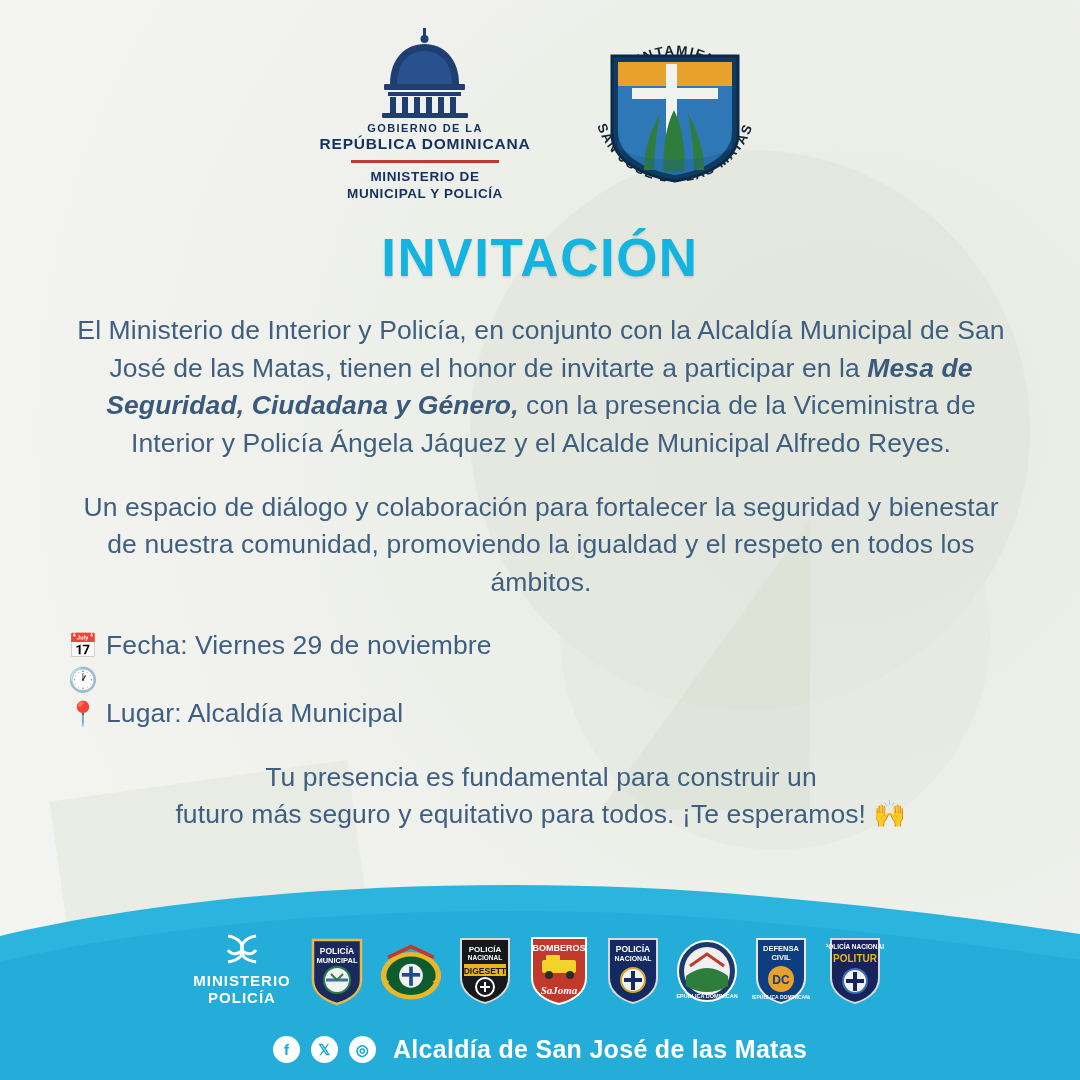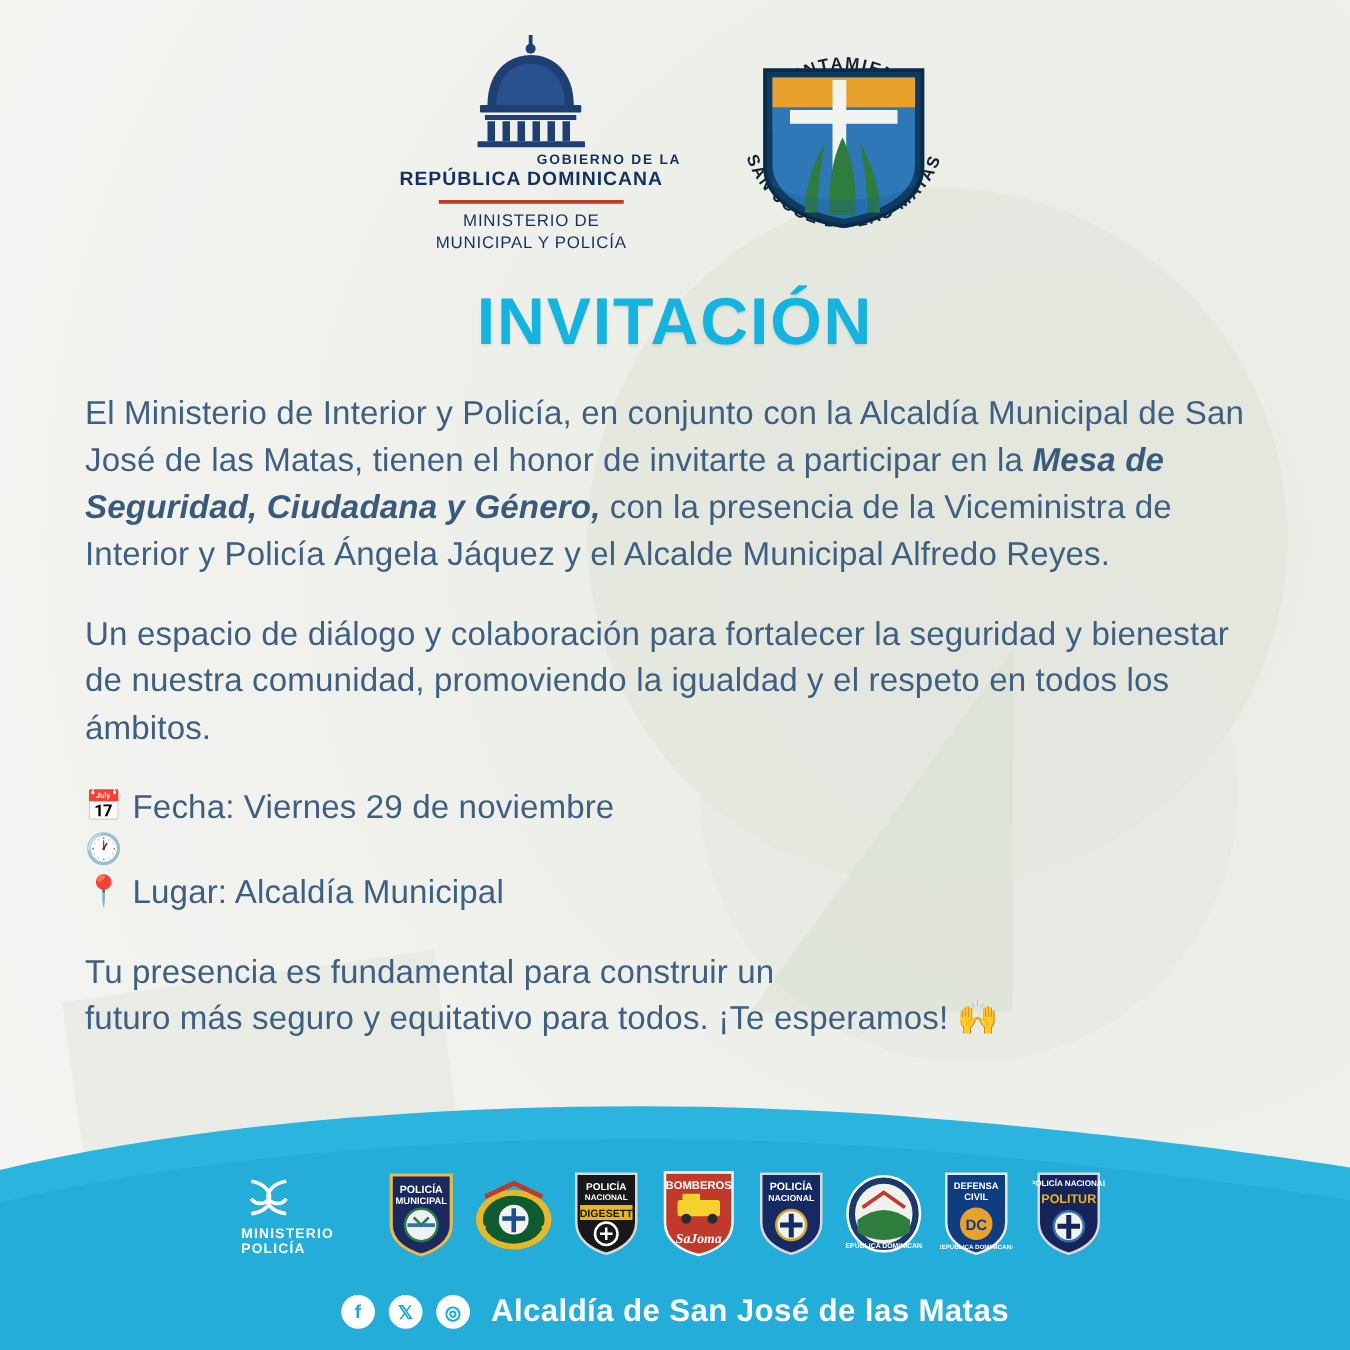--- a/index.html
+++ b/index.html
@@ -70,38 +70,37 @@
     position: relative;
     height: 92px;
   }
   .dome svg { display: block; margin: 0 auto; }
   .gov-l1 {
     font-size: 11px;
     letter-spacing: 1.4px;
     margin-top: 4px;
     font-weight: bold;
     color: #13305e;
-    text-align: right;
   }
   .gov-l2 {
     font-size: 15.5px;
     letter-spacing: 0.8px;
     font-weight: bold;
     color: #13305e;
     margin-top: 1px;
   }
   .gov-rule {
     width: 148px;
     height: 3px;
     background: #c0392b;
     margin: 7px auto 6px;
   }
   .gov-l3 {
     font-size: 13.5px;
-    font-weight: normal;
+    font-weight: bold;
     letter-spacing: 0.6px;
     color: #13305e;
     line-height: 1.25;
   }
   .shield-wrap {
     position: relative;
     width: 200px;
     height: 185px;
   }
   .arc-text, .arc-text-bottom {
@@ -132,21 +131,21 @@
   
   .content {
     position: relative;
     z-index: 3;
     margin: 24px 66px 0 68px;
     color: #3f5f80;
     font-size: 26.5px;
     line-height: 1.42;
     letter-spacing: 0.1px;
   }
-  .content p { margin: 0 0 26px 0; }
+  .content p { margin: 0 0 26px 0; text-align: center; }
   .content b { font-weight: bold; font-style: italic; color: #3a5a7c; }
   .details {
     margin: 0 0 26px 0;
   }
   .detail-line {
     display: flex;
     align-items: center;
     gap: 10px;
     margin-bottom: 3px;
     font-size: 26.5px;
@@ -174,21 +173,22 @@
   .mini-logo {
     width: 64px;
     height: 72px;
     display: flex;
     align-items: flex-end;
     justify-content: center;
   }
   .mp-logo {
     width: 98px;
     color: #fff;
-    font-size: 11px;
+    text-align: center;
+    font-size: 15px;
     font-weight: bold;
     letter-spacing: 1px;
     line-height: 1.15;
     margin-right: 4px;
   }
   .footer-bar {
     position: absolute;
     left: 0; bottom: 16px;
     width: 1080px;
     display: flex;

